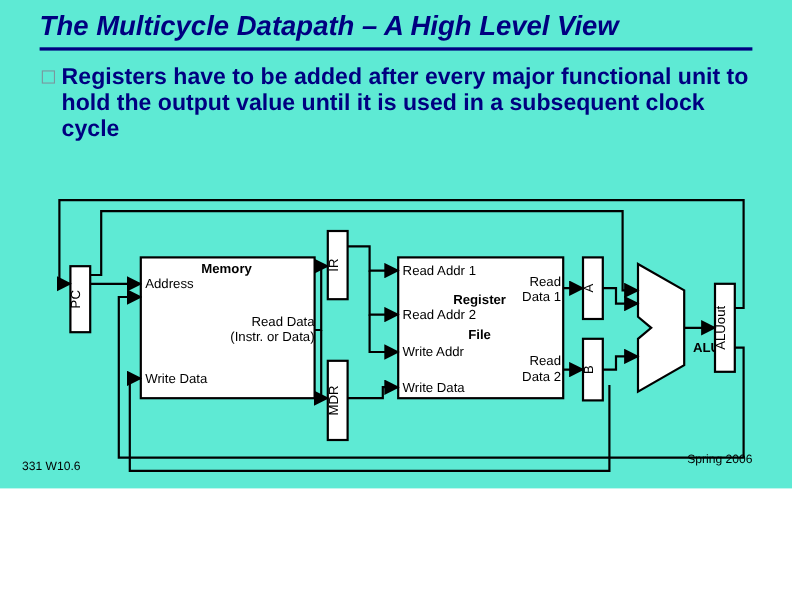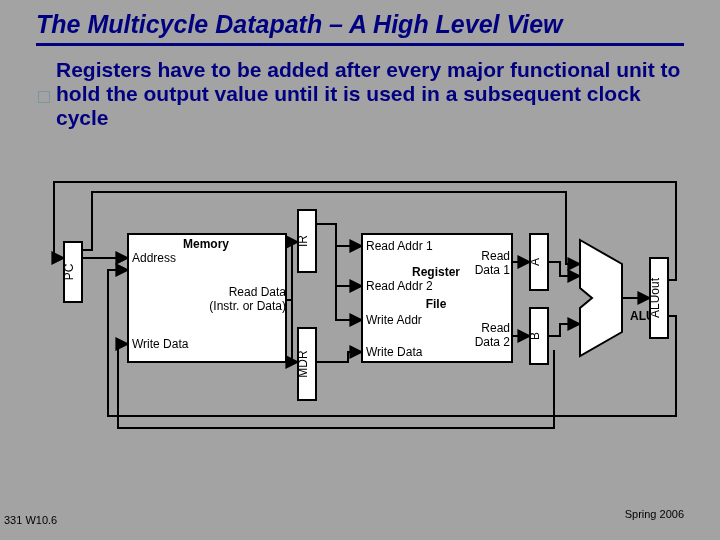--- a/index.html
+++ b/index.html
@@ -8,61 +8,61 @@
     width: 720px;
     height: 540px;
     font-family: Arial, Helvetica, sans-serif;
     background: #fff;
     position: relative;
     overflow: hidden;
   }
   .slide {
     position: relative;
     width: 720px;
-    height: 540px;
-    background: #a3a3a3;
+    height: 444px;
+    background: #5eead4;
   }
   .title {
     position: absolute;
     top: 10px;
     left: 36px;
     right: 36px;
     font-size: 25px;
     font-weight: bold;
     color: #000080;
     border-bottom: 3px solid #000080;
     padding-bottom: 4px;
     font-style: italic;
   }
   .bullet-row {
     position: absolute;
     top: 58px;
     left: 38px;
     right: 30px;
     display: flex;
-    align-items: center;
+    align-items: flex-start;
   }
   .bullet-box {
     width: 10px;
     height: 10px;
     border: 1px solid #7a969e;
     margin-top: 6px;
     margin-right: 6px;
     flex-shrink: 0;
   }
   .bullet-text {
     font-size: 21px;
     font-weight: bold;
     color: #000080;
     line-height: 1.15;
   }
   .footer-left {
     position: absolute;
     bottom: 14px;
-    left: 4px;
+    left: 20px;
     font-size: 11px;
     color: #000;
   }
   .footer-right {
     position: absolute;
     bottom: 20px;
     right: 36px;
     font-size: 11px;
     color: #000;
   }

